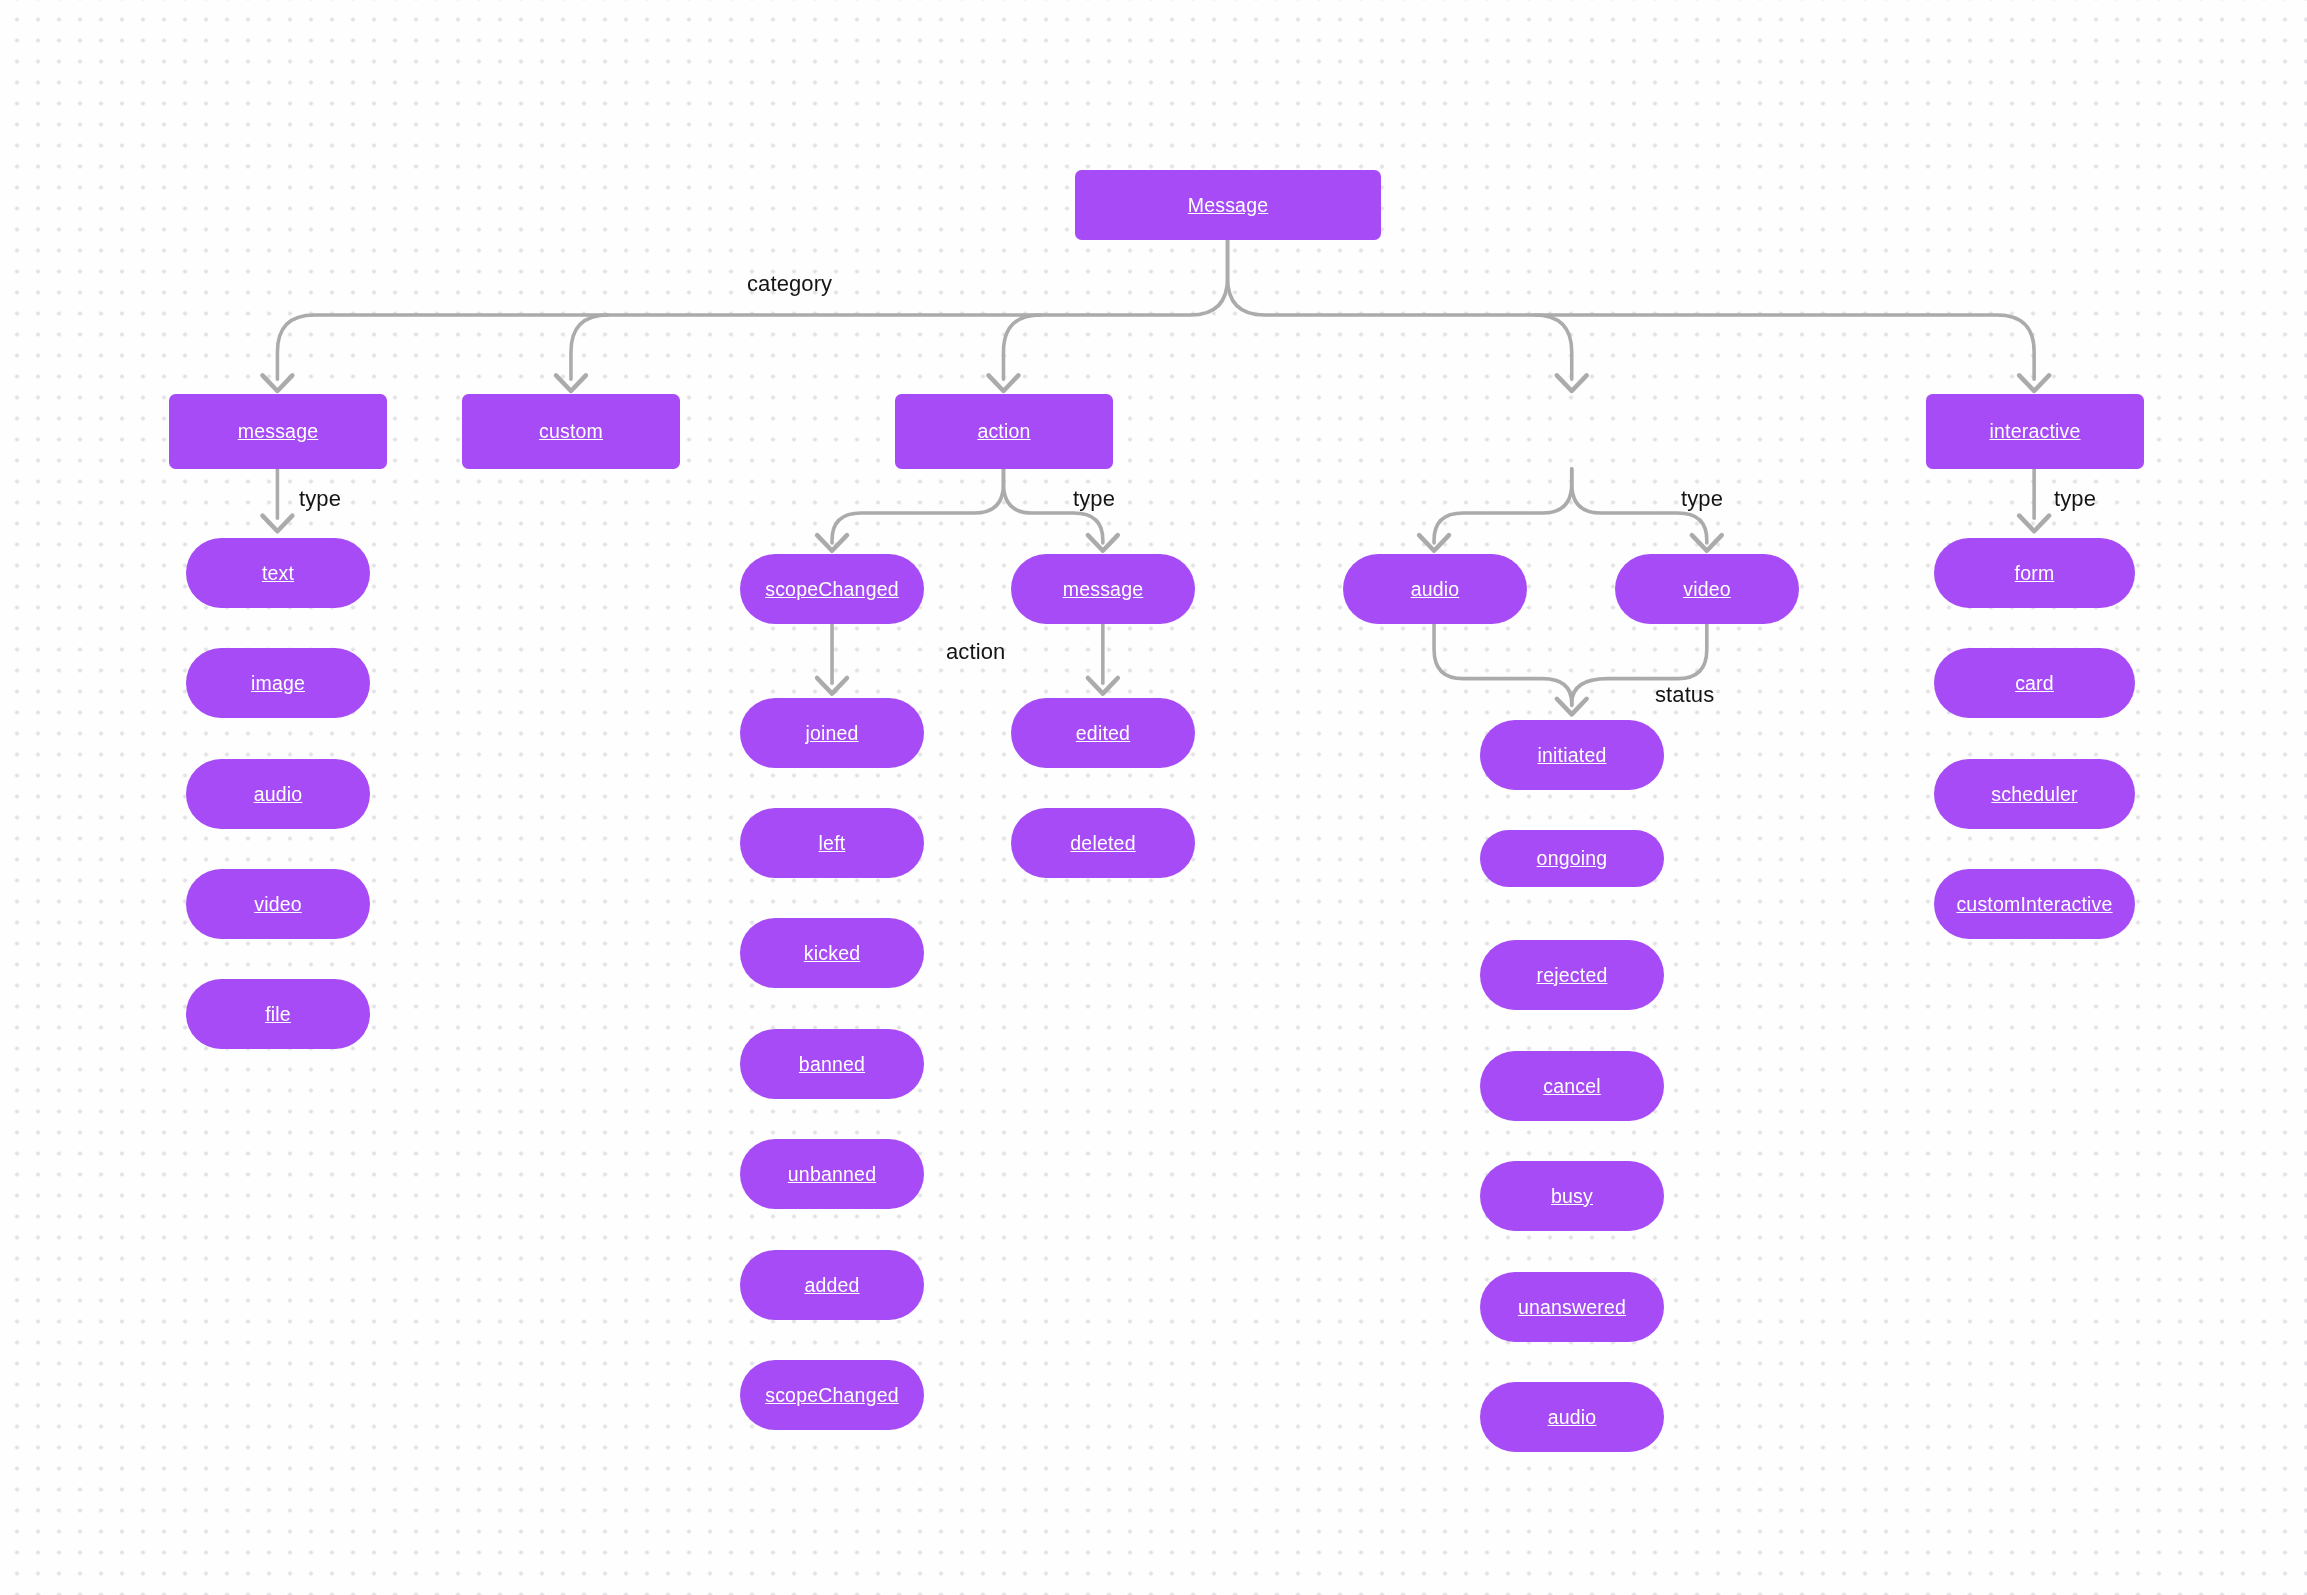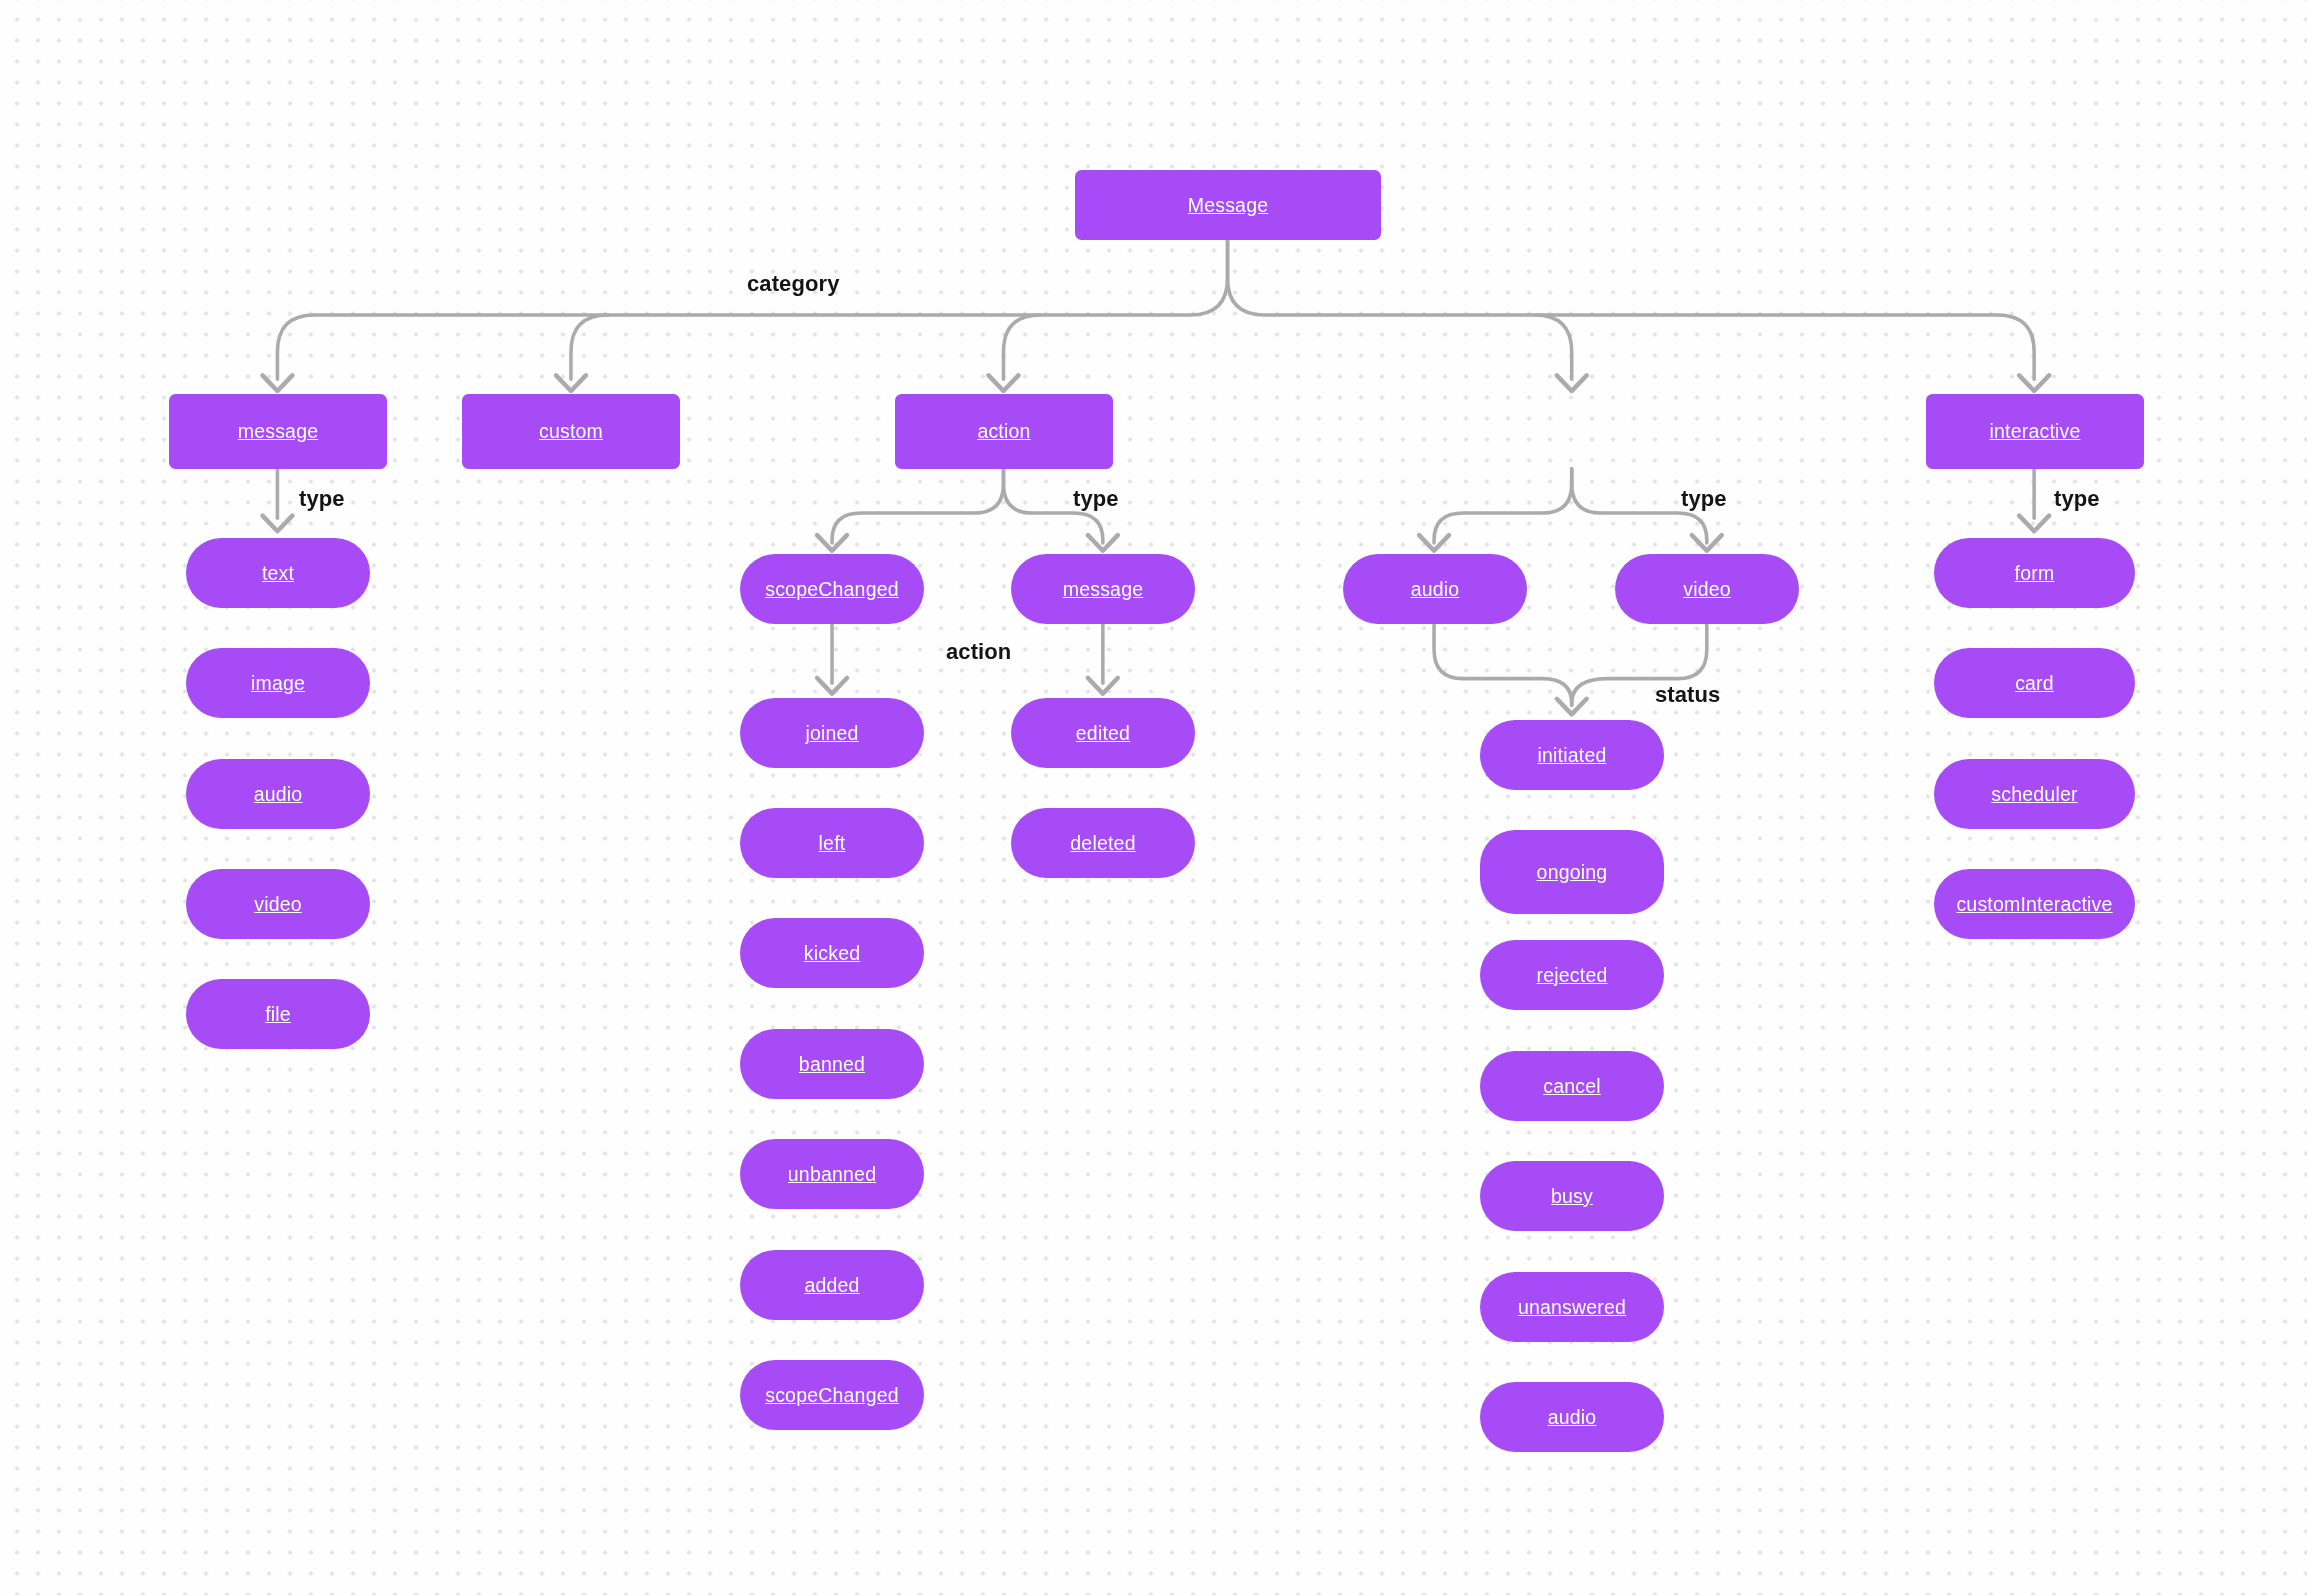--- a/index.html
+++ b/index.html
@@ -48,21 +48,21 @@
     letter-spacing: 0.2px;
     white-space: nowrap;
     text-decoration: underline;
   }
   .rect { border-radius: 6.5px; }
   .pill { border-radius: 35px; }
   .edge-label {
     position: absolute;
     color: var(--label-text);
     font-size: 22px;
-    font-weight: 700;
+    font-weight: 400;
     letter-spacing: 0.1px;
     white-space: nowrap;
   }
 </style>
 </head>
 <body>
 
 <div id="canvas">
 
   <svg id="edges" viewBox="0 0 3552 2456" xmlns="http://www.w3.org/2000/svg">
@@ -139,21 +139,21 @@
   <div class="node pill" style="left:740px; top:1250px; width:184px; height:70px;">added</div>
   <div class="node pill" style="left:740px; top:1360px; width:184px; height:70px;">scopeChanged</div>
 
   <div class="node pill" style="left:1011px; top:698px; width:184px; height:70px;">edited</div>
   <div class="node pill" style="left:1011px; top:808px; width:184px; height:70px;">deleted</div>
 
   <div class="node pill" style="left:1343px; top:554px; width:184px; height:70px;">audio</div>
   <div class="node pill" style="left:1615px; top:554px; width:184px; height:70px;">video</div>
 
   <div class="node pill" style="left:1480px; top:720px; width:184px; height:70px;">initiated</div>
-  <div class="node pill" style="left:1480px; top:830px; width:184px; height:84px;">ongoing</div>
+  <div class="node pill" style="left:1480px; top:830px; width:184px; height:57px;">ongoing</div>
   <div class="node pill" style="left:1480px; top:940px; width:184px; height:70px;">rejected</div>
   <div class="node pill" style="left:1480px; top:1051px; width:184px; height:70px;">cancel</div>
   <div class="node pill" style="left:1480px; top:1161px; width:184px; height:70px;">busy</div>
   <div class="node pill" style="left:1480px; top:1272px; width:184px; height:70px;">unanswered</div>
   <div class="node pill" style="left:1480px; top:1382px; width:184px; height:70px;">audio</div>
 
   <div class="node pill" style="left:1934px; top:538px; width:201px; height:70px;">form</div>
   <div class="node pill" style="left:1934px; top:648px; width:201px; height:70px;">card</div>
   <div class="node pill" style="left:1934px; top:759px; width:201px; height:70px;">scheduler</div>
   <div class="node pill" style="left:1934px; top:869px; width:201px; height:70px;">customInteractive</div>

